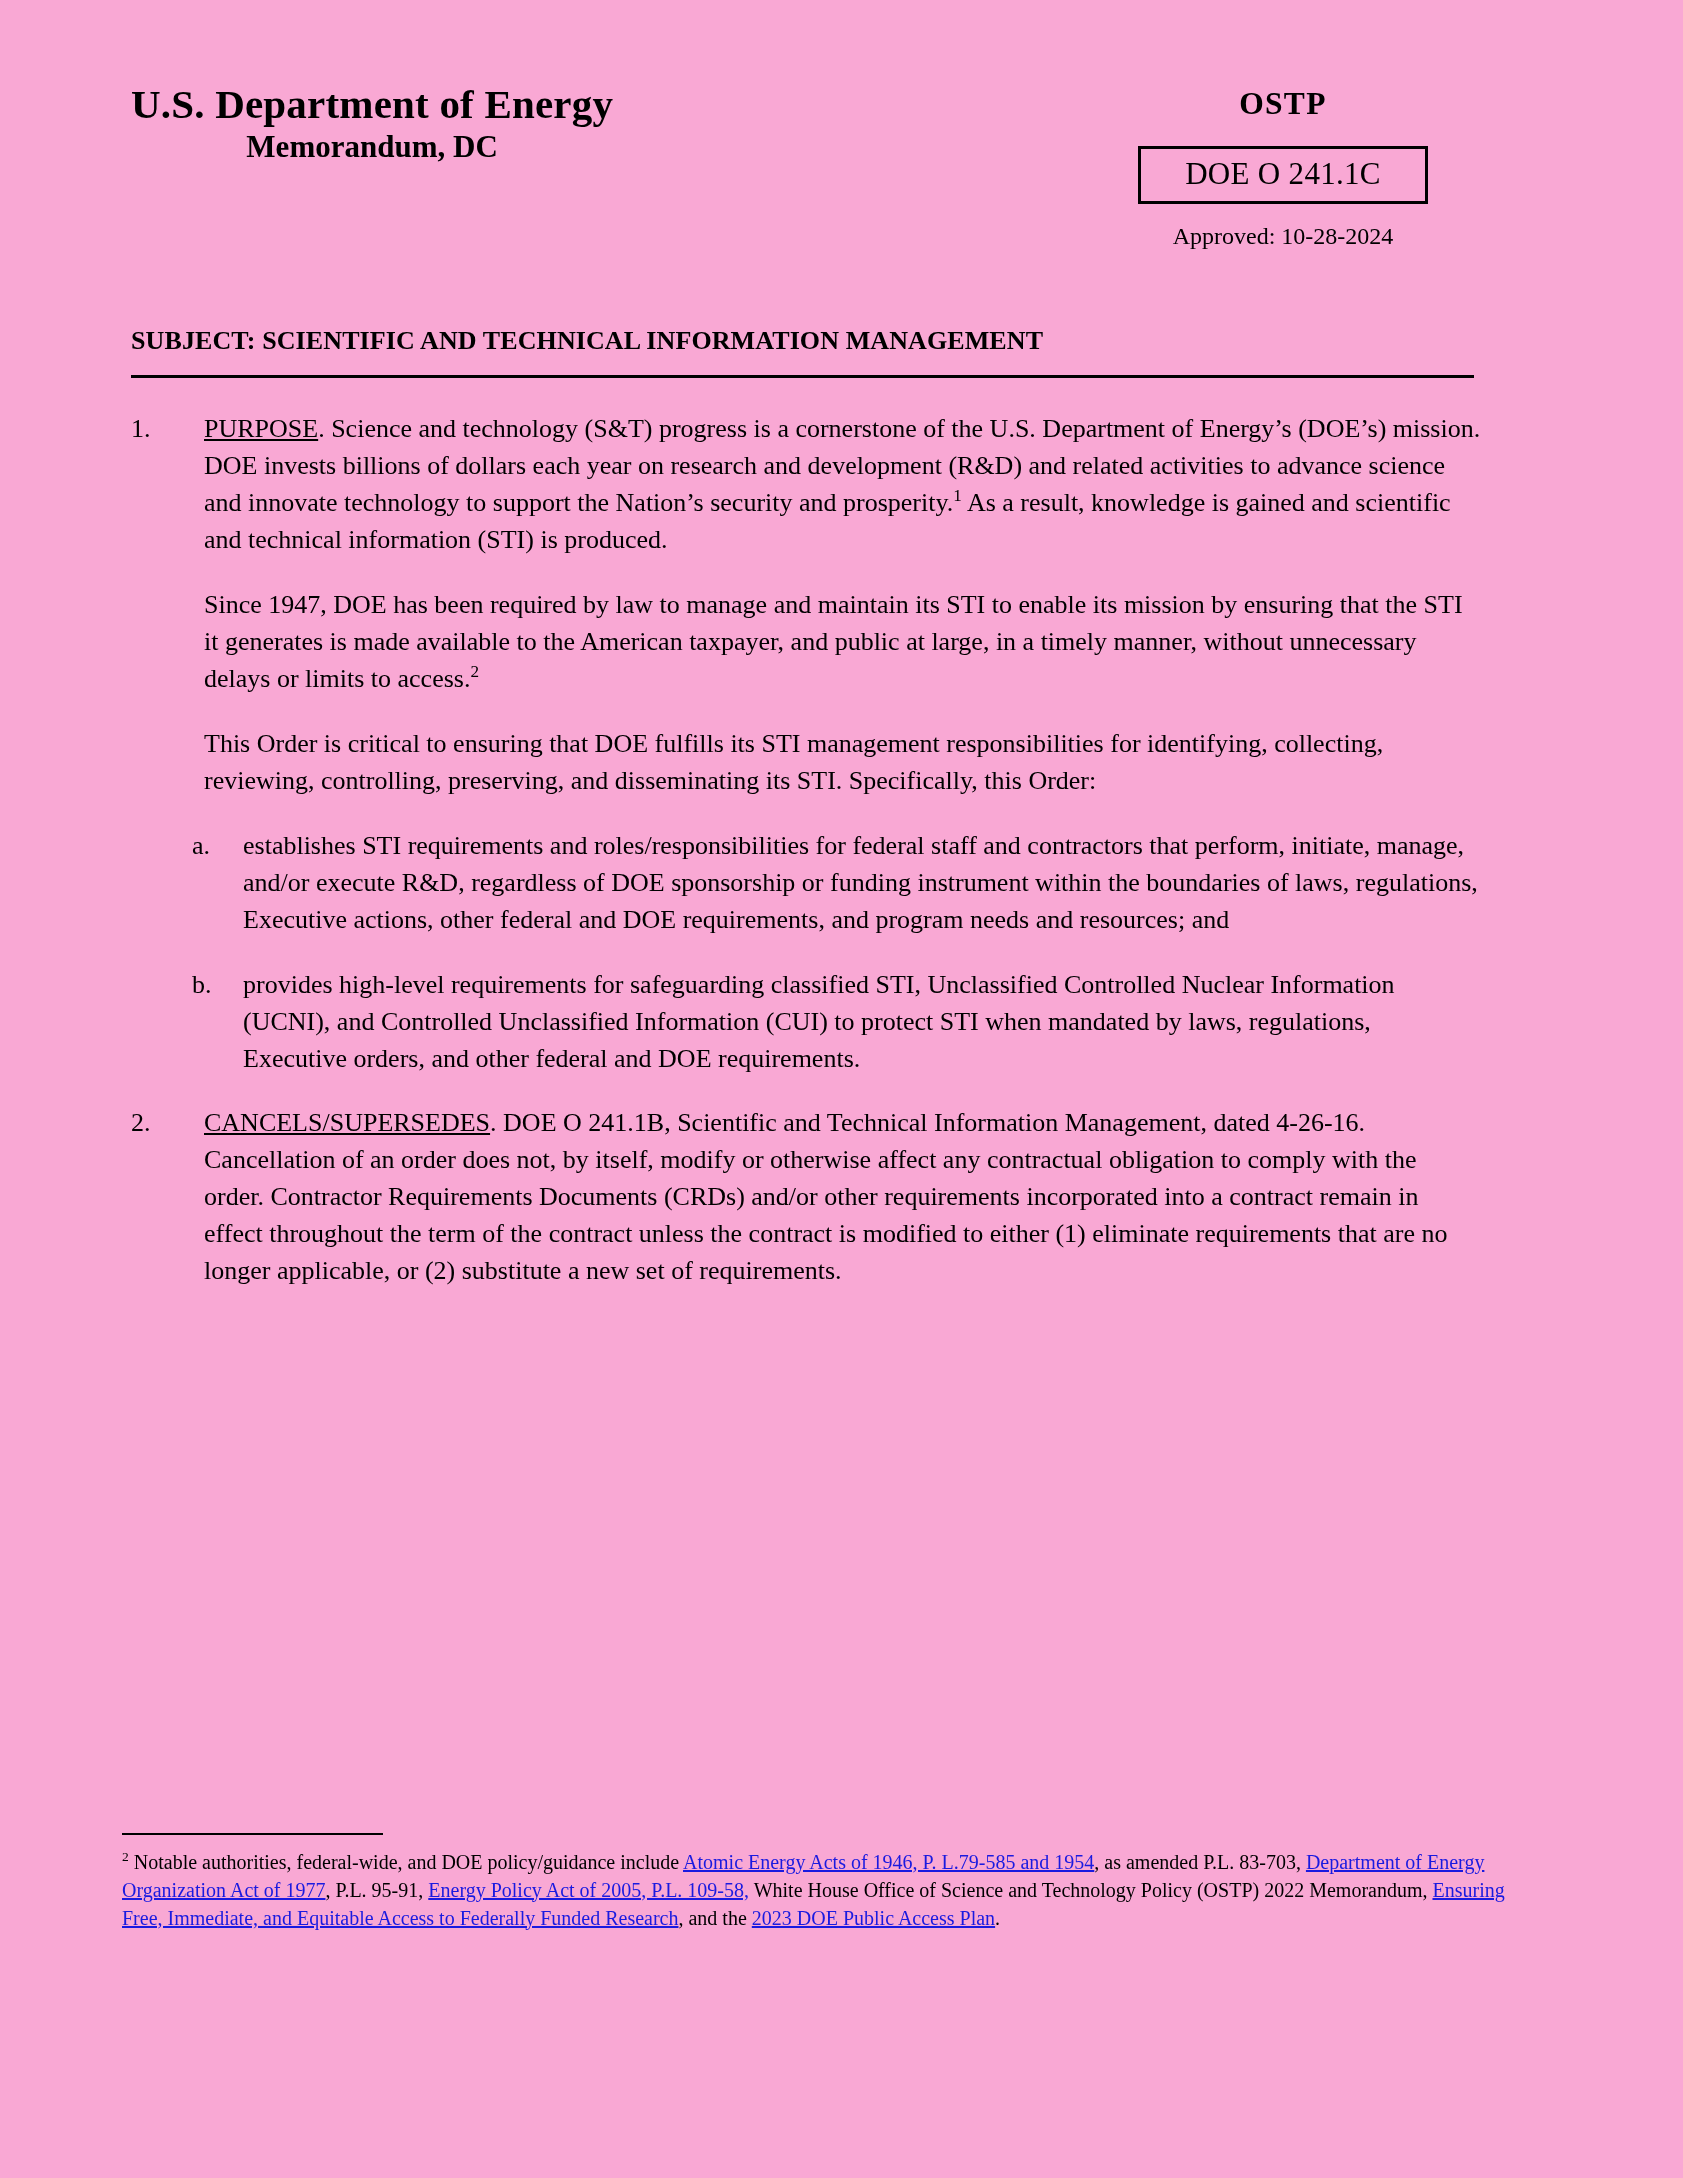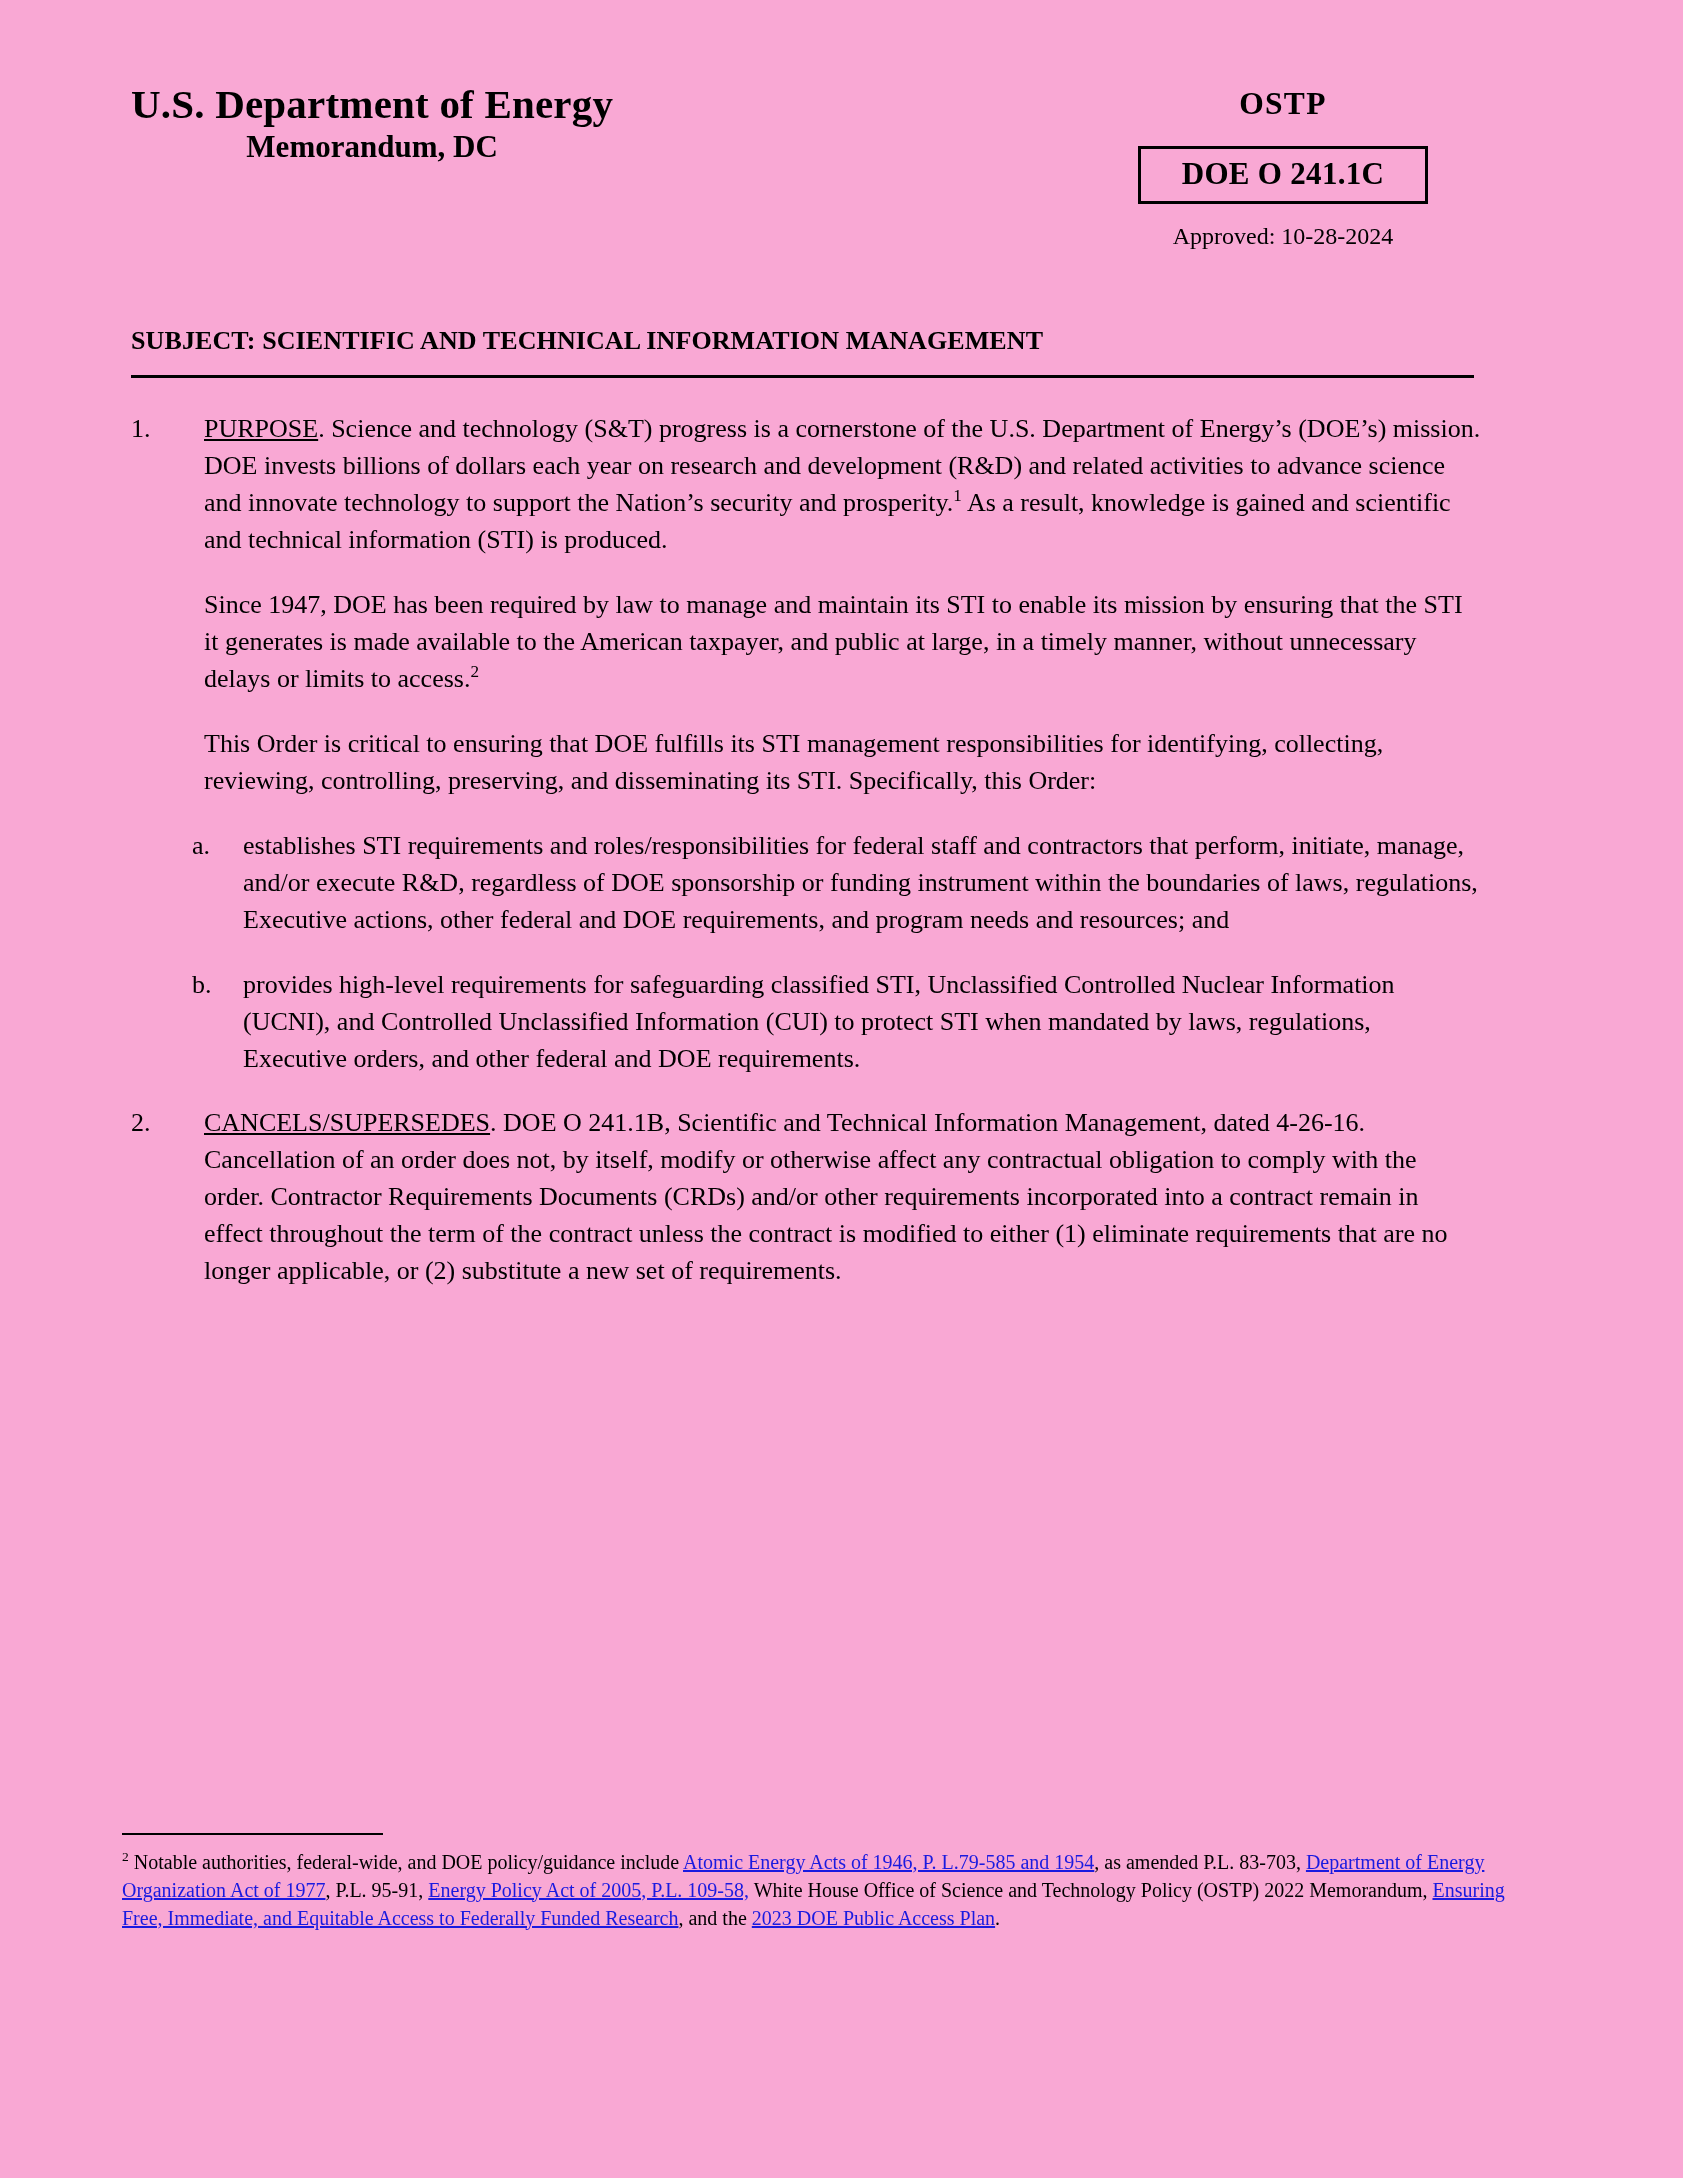--- a/index.html
+++ b/index.html
@@ -56,21 +56,21 @@
     line-height: 1;
   }
   .order-box {
     margin: 26px auto 0 auto;
     border: 3.6px solid #000;
     padding: 9px 0 11.7px 0;
     width: 284px;
   }
   .order-number {
     font-size: 31px;
-    font-weight: bold;
+    font-weight: normal;
     letter-spacing: 0.3px;
     line-height: 1;
   }
   .approved {
     margin-top: 20px;
     font-size: 24px;
     line-height: 1;
   }
 
   

